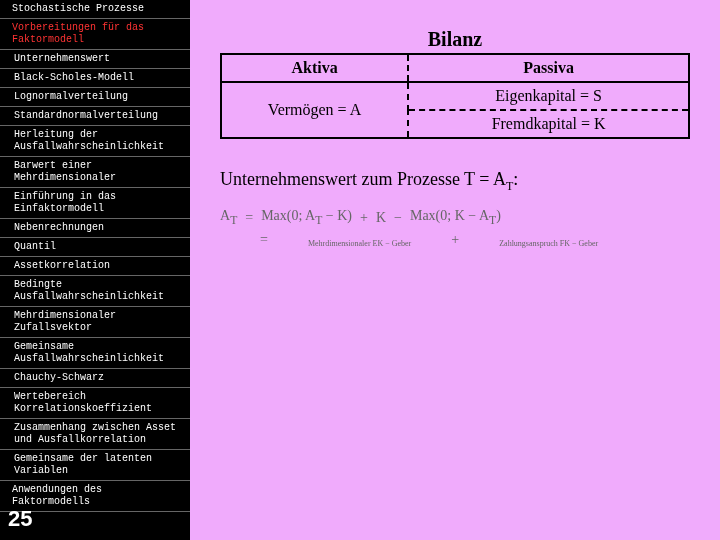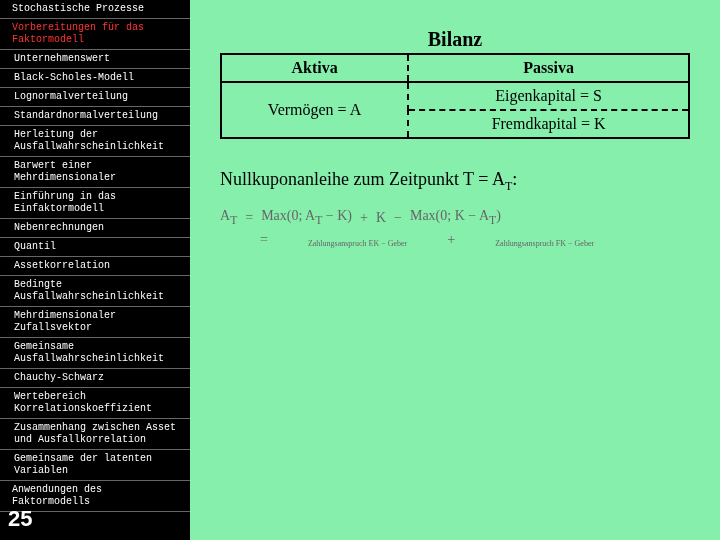--- a/index.html
+++ b/index.html
@@ -4,21 +4,21 @@
 <style>
   * { margin: 0; padding: 0; box-sizing: border-box; }
   body { width: 720px; height: 540px; background: #000; font-family: Arial, sans-serif; overflow: hidden; }
   .slide { width: 720px; height: 540px; position: relative; display: flex; }
   .sidebar { width: 190px; height: 100%; background: #000; display: flex; flex-direction: column; }
   .nav-item { color: #fff; font-size: 10px; padding: 3px 12px; border-bottom: 1px solid #666; line-height: 1.2; font-family: Liberation Mono, monospace; }
   .nav-item.top { color: #fff; }
   .nav-item.section { color: #ff3333; }
   .nav-item.sub { color: #fff; padding-left: 14px; }
   .page-num { position: absolute; bottom: 8px; left: 8px; color: #fff; font-size: 22px; font-weight: bold; }
-  .content { flex: 1; background: #86efac; padding: 20px 30px; position: relative; }
+  .content { flex: 1; background: #f0abfc; padding: 20px 30px; position: relative; }
   .table-wrap { margin-top: 8px; }
   .bilanz-title { text-align: center; font-family: 'Times New Roman', serif; font-size: 20px; font-weight: bold; margin-bottom: 2px; }
   table.bilanz { border-collapse: collapse; width: 100%; border: 2.5px solid #000; }
   table.bilanz th, table.bilanz td { font-family: 'Times New Roman', serif; font-size: 16px; text-align: center; padding: 4px 8px; }
   table.bilanz th { border-bottom: 2.5px solid #000; }
   .col-aktiva { border-right: 2px dashed #000; width: 40%; }
   .col-passiva { width: 60%; }
   .row-passiva-top td.col-passiva { border-bottom: 2px dashed #000; }
   .statement { font-family: 'Times New Roman', serif; font-size: 18px; margin-top: 30px; }
   .sub-t { font-size: 12px; vertical-align: sub; }
@@ -72,37 +72,37 @@
           <td class="col-passiva">Eigenkapital = S</td>
         </tr>
         <tr>
           <td class="col-passiva">Fremdkapital = K</td>
         </tr>
       </tbody>
         </table>
     </div>
 
     <div class="statement">
-      <span>Nullkuponanleihe zum Zeitpunkt T = A</span><span class="sub-t">T</span><span>:</span>
+      <span>Unternehmenswert zum Prozesse T = A</span><span class="sub-t">T</span><span>:</span>
     </div>
 
     <div class="formula-box">
       <div class="formula-row">
         <span class="f-at"><span>A</span><sub>T</sub></span>
         <span class="f-at">=</span>
         <span class="f-at"><span>Max(0; A</span><sub>T</sub><span> − K)</span></span>
         <span class="f-plus">+</span>
         <span class="f-at">K</span>
         <span class="f-plus">−</span>
         <span class="f-at"><span>Max(0; K − A</span><sub>T</sub><span>)</span></span>
       </div>
       <div class="formula-row" style="gap:40px; padding-left:40px;">
         <span class="f-at">=</span>
         <span class="f-term">
-            <span class="f-sub">Zahlungsanspruch EK − Geber</span>
+            <span class="f-sub">Mehrdimensionaler EK − Geber</span>
           </span>
         <span class="f-plus">+</span>
         <span class="f-term">
             <span class="f-sub">Zahlungsanspruch FK − Geber</span>
           </span>
       </div>
     </div>
   </div>
 </div>
 

